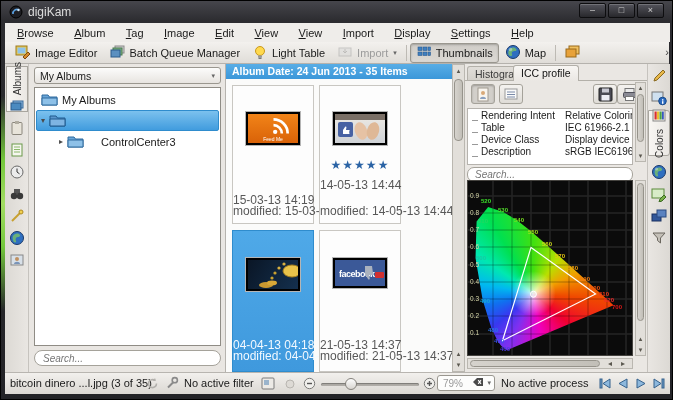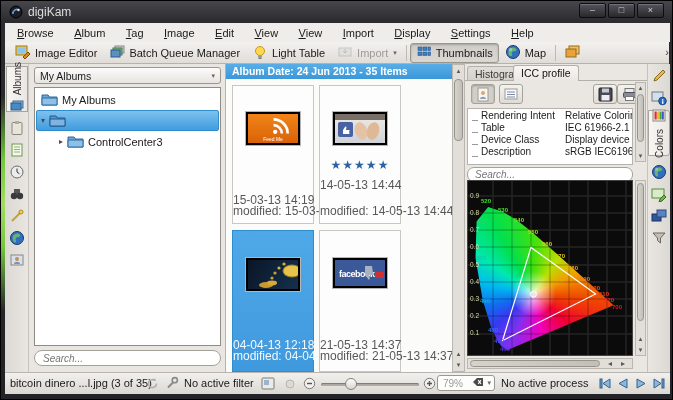--- a/index.html
+++ b/index.html
@@ -256,21 +256,21 @@
               <path d="M1 6h15v7H1z" fill="#7eb4e2" stroke="#215a8e"></path>
             </svg></span>
       </div>
       <div class="trow" style="top:44px">
         <span style="width:20px"></span>
         <span class="expander">▸</span>
         <span><svg width="17" height="14">
               <path d="M1 3h6l1.5 2H16v8H1z" fill="#6aa6d8" stroke="#2f6a9e"></path>
               <path d="M1 6h15v7H1z" fill="#8ec1e8" stroke="#2f6a9e"></path>
             </svg></span>
-        <span style="margin-left:4px">ControlCenter3</span>
+        <span style="margin-left:17px">ControlCenter3</span>
       </div>
     </div>
     <input class="searchbox" placeholder="Search..." style="">
   </div>
 
   <div class="cpanel">
     <div class="banner">Album Date: 24 Jun 2013 - 35 Items</div>
 
     <div class="card" style="left:6px;top:21px;height:139px">
       <div class="thumbwrap" style="top:26px;background:linear-gradient(180deg,#f28418,#d96208)">
@@ -308,21 +308,21 @@
         <svg width="66" height="29">
             <ellipse cx="44" cy="11" rx="9" ry="6" fill="#e8c34a" stroke="#a8811e"></ellipse>
             <circle cx="36" cy="4" r="1.6" fill="#d8b040"></circle>
             <circle cx="31" cy="8" r="1.6" fill="#d8b040"></circle>
             <circle cx="27" cy="13" r="1.6" fill="#c8a030"></circle>
             <circle cx="24" cy="18" r="1.6" fill="#c8a030"></circle>
             <ellipse cx="18" cy="25" rx="7" ry="3" fill="#c89830"></ellipse>
             <ellipse cx="24" cy="23" rx="5" ry="2.4" fill="#d8a838"></ellipse>
           </svg>
       </div>
-      <span class="cdate" style="top:107px">04-04-13 12:18</span>
+      <span class="cdate" style="top:107px">04-04-13 04:18</span>
       <span class="cdate" style="top:118px">modified: 04-04-13 12:18</span>
     </div>
 
     <div class="card" style="left:93px;top:166px;height:142px">
       <div class="thumbwrap" style="top:27px;height:30px;background:#3b5998">
         <span style="position:absolute;left:4px;top:9px;color:#fff;font-size:9px;font-weight:bold;letter-spacing:-.5px">facebook</span>
         <svg width="14" height="18" style="position:absolute;right:10px;top:4px">
             <path d="M4 2v8l3 5c.4.9 2 .6 1.8-.5L8 11h4c1 0 1-1.6 0-1.8L11 2z" fill="#aab2be"></path>
           </svg>
         <div style="position:absolute;right:1px;top:12px;width:9px;height:6px;background:#d23030;border-radius:1px"></div>

